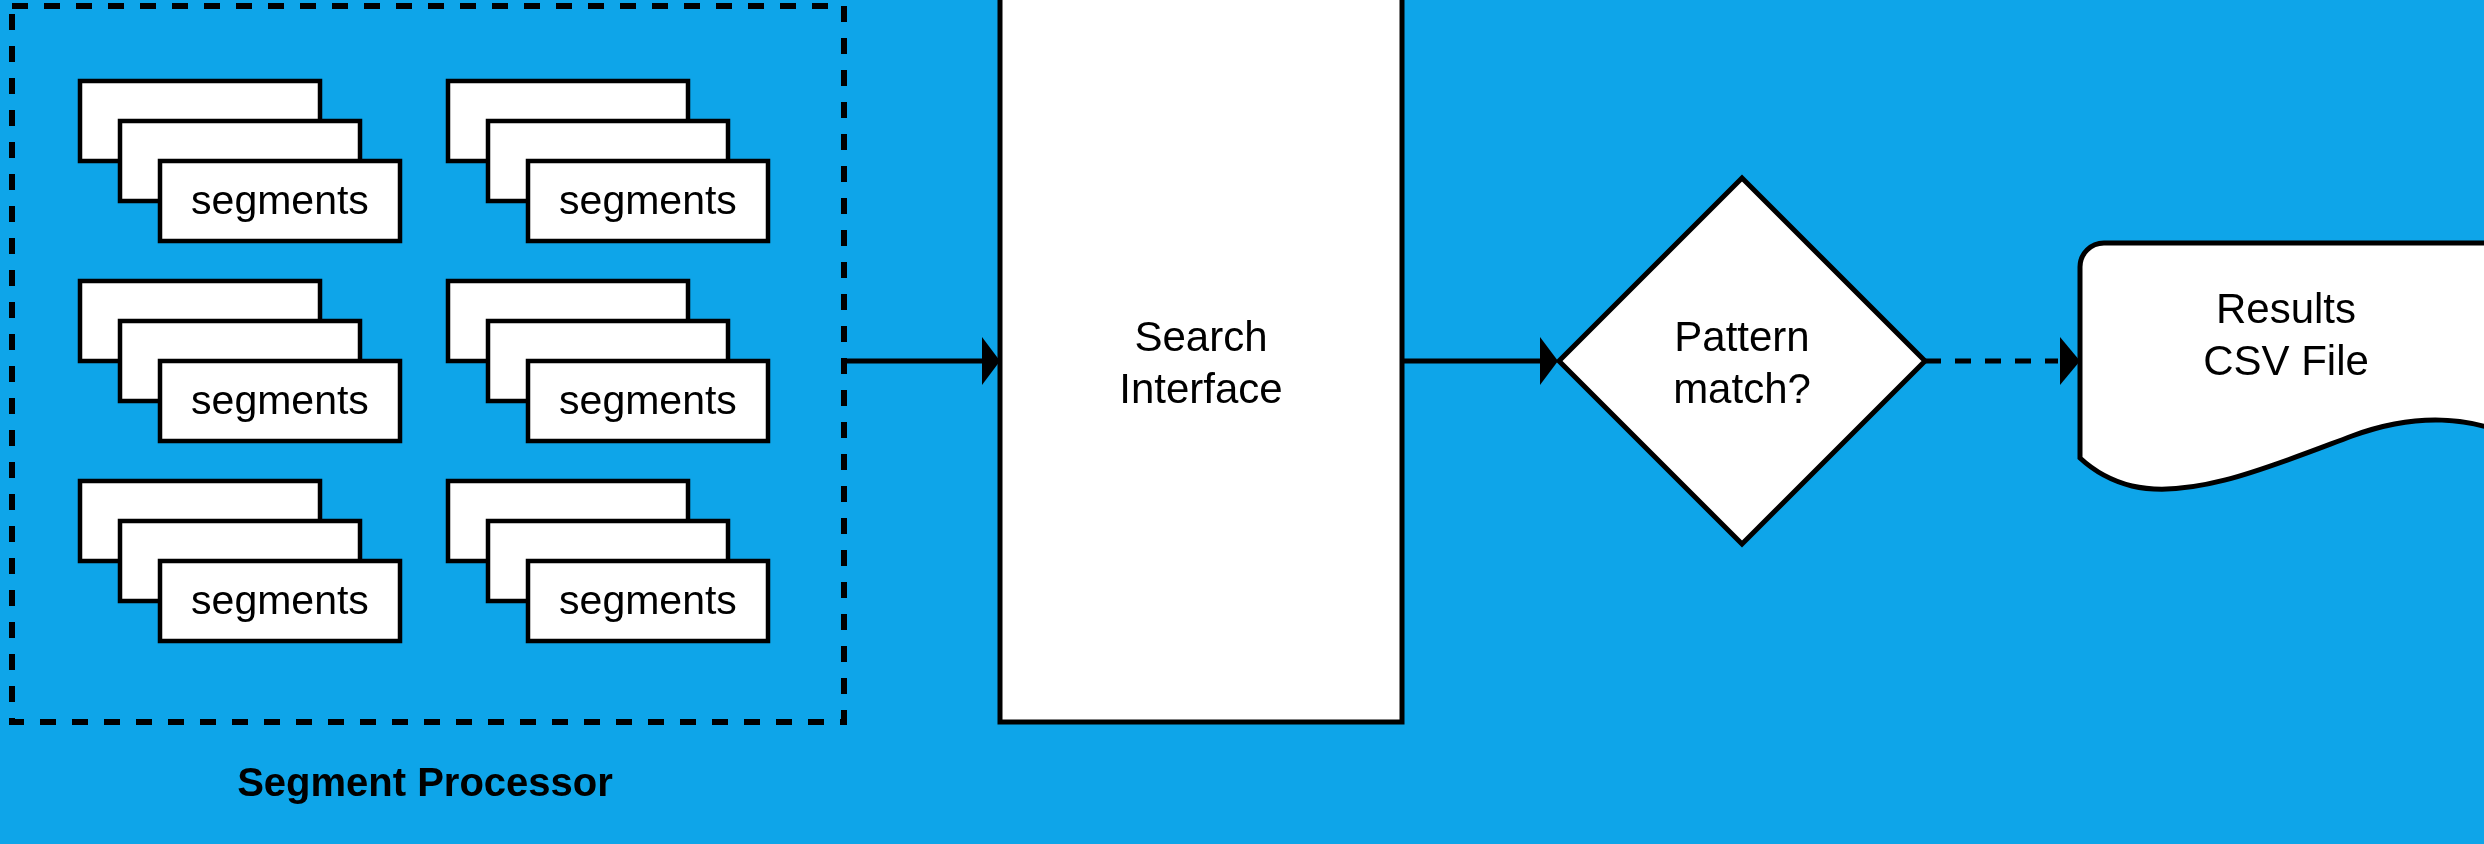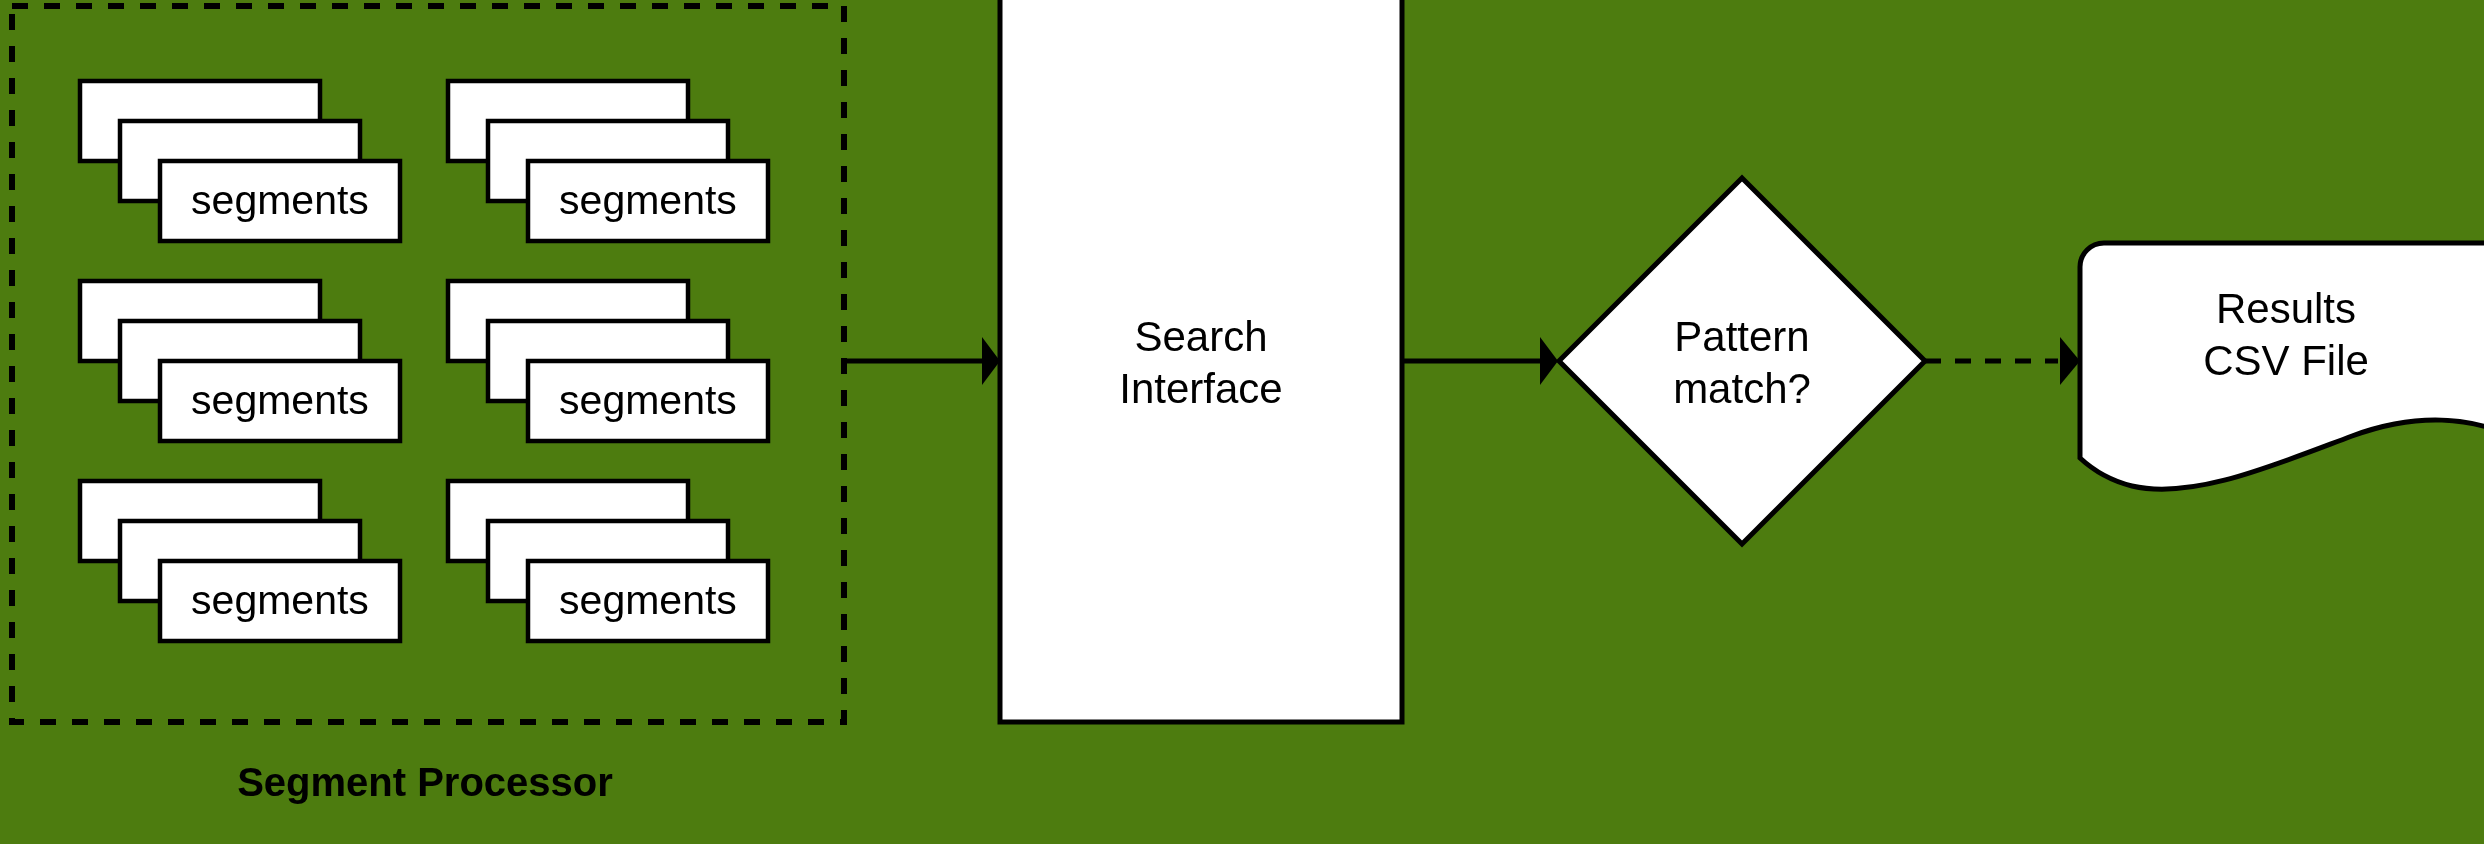--- a/index.html
+++ b/index.html
@@ -8,21 +8,21 @@
     background: #ffffff;
   }
   body {
     font-family: "Liberation Sans", sans-serif;
     -webkit-font-smoothing: antialiased;
   }
   #canvas {
     position: relative;
     width: 2484px;
     height: 844px;
-    background: #4d7c0f;
+    background: #0ea5e9;
     overflow: hidden;
   }
   #diagram-svg {
     position: absolute;
     left: 0;
     top: 0;
     width: 2484px;
     height: 844px;
     display: block;
   }

